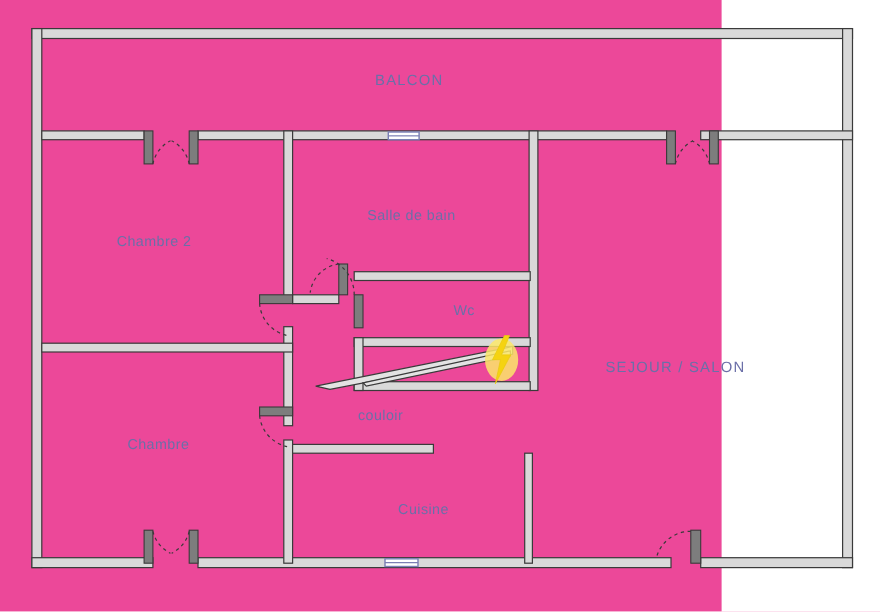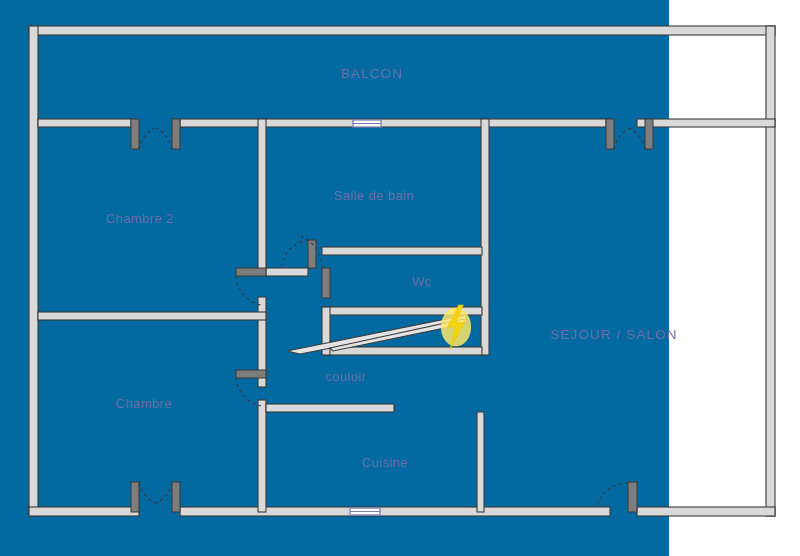--- a/index.html
+++ b/index.html
@@ -11,22 +11,21 @@
   body {
     width: 800px;
     height: 556px;
     font-family: "Liberation Sans", sans-serif;
     overflow: hidden;
   }
   #plan-root {
     position: relative;
     width: 656px;
     height: 556px;
-    background: #0369a1;
-    padding-left: 13px;
+    background: #ec4899;
   }
   #plan-svg {
     position: absolute;
     top: 0;
     left: 0;
     width: 800px;
     height: 556px;
     display: block;
   }
   .room-label {

